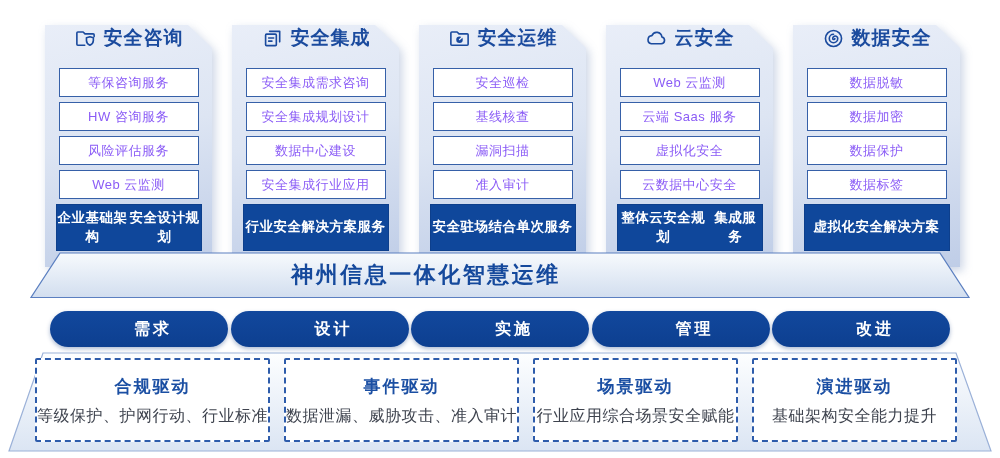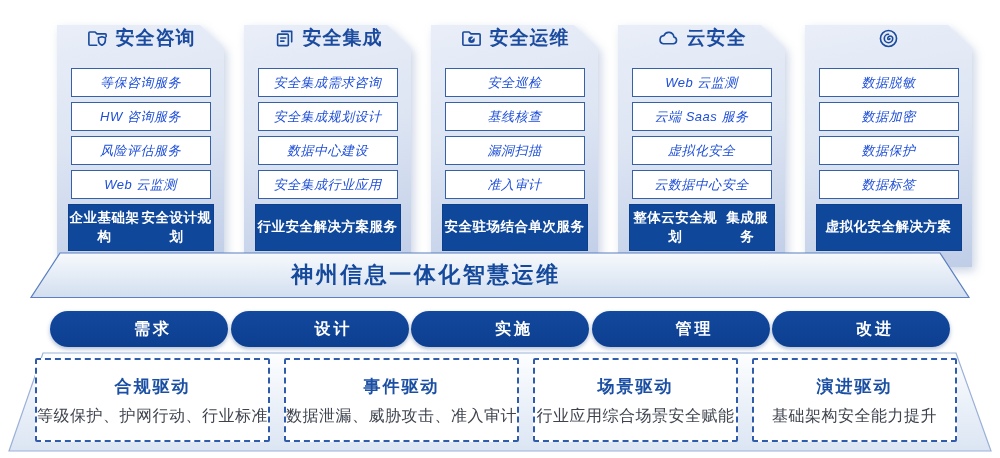--- a/index.html
+++ b/index.html
@@ -4,28 +4,28 @@
 <style>
   html,body{margin:0;padding:0;background:#fff;}
   body{font-family:"Liberation Sans","DejaVu Sans",sans-serif;}
   .stage{position:relative;width:1000px;height:458px;background:#fff;overflow:hidden;}
 
   
   .panel-wrap{position:absolute;top:10px;width:167px;height:242px;
     filter:drop-shadow(3px 4px 5px rgba(70,100,160,.28));}
   .panel{width:100%;height:100%;
     background:linear-gradient(168deg,#e9eef8 0%,#dde5f3 45%,#bfcde7 100%);
-    clip-path:polygon(0 0,143px 0,100% 23px,100% 100%,0 100%);margin-left:12px;}
+    clip-path:polygon(0 0,143px 0,100% 23px,100% 100%,0 100%);}
   .panel-head{display:flex;align-items:center;justify-content:center;gap:7px;
     height:26px;margin:15px 4px 17px;}
   .panel-head .icn{width:23px;height:23px;display:block;flex:0 0 auto;}
   .panel-title{font-size:19px;font-weight:bold;color:#1b4b9e;letter-spacing:1px;white-space:nowrap;}
   .item{width:138px;height:27px;margin:0 auto 5px;background:#fff;
     border:1.5px solid #3660a8;display:flex;align-items:center;justify-content:center;
-    font-size:13px;color:#1d4ed8;letter-spacing:.5px;white-space:nowrap;font-style:italic;}
+    font-size:13px;color:#8b5cf6;letter-spacing:.5px;white-space:nowrap;}
   .panel-footer{width:144px;height:45px;margin:4px auto 0;background:#0f479b;
     border:1px solid #0d3f8c;display:flex;flex-direction:row;align-items:center;justify-content:center;
     color:#fff;font-size:13.5px;font-weight:bold;line-height:1.4;letter-spacing:.5px;text-align:center;}
 
   
   .banner-svg{position:absolute;left:0;top:252px;width:1000px;height:47px;}
   .banner-title{position:absolute;left:0;top:252px;width:852px;height:46px;
     display:flex;align-items:center;justify-content:center;
     font-size:22px;font-weight:bold;color:#15499c;letter-spacing:2.5px;}
 
@@ -141,20 +141,21 @@
     </div>
   </div>
 
   <div class="panel-wrap" style="left:793px">
     <div class="panel">
       <div class="panel-head">
         <svg class="icn" viewBox="0 0 24 24">
           <circle cx="12" cy="12" r="8.4"></circle>
           <path d="M12 7.6 a4.4 4.4 0 1 0 4.4 4.4 a2.6 2.6 0 1 0 -5.2 0 a1.1 1.1 0 0 0 2.2 0"></path>
         </svg>
+        <span class="panel-title">数据安全</span>
       </div>
       <div class="item">数据脱敏</div>
       <div class="item">数据加密</div>
       <div class="item">数据保护</div>
       <div class="item">数据标签</div>
       <div class="panel-footer">
         <span>虚拟化安全</span>
         <span>解决方案</span>
       </div>
     </div>

